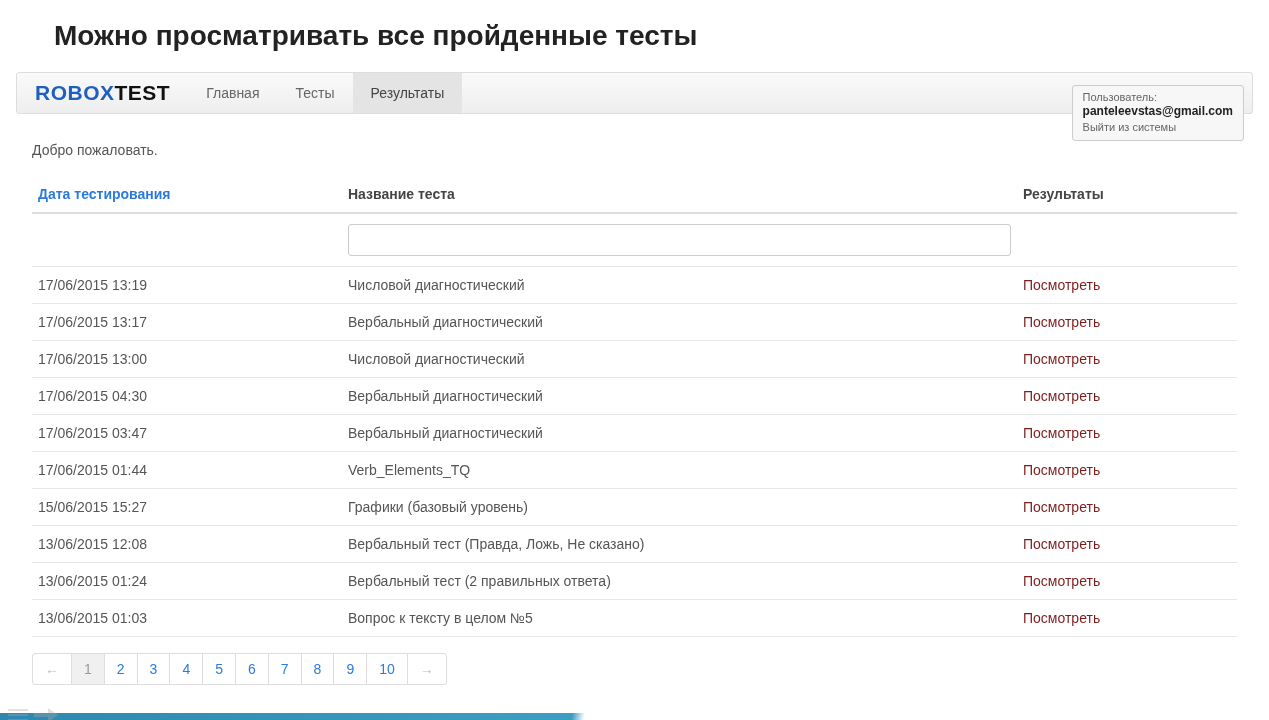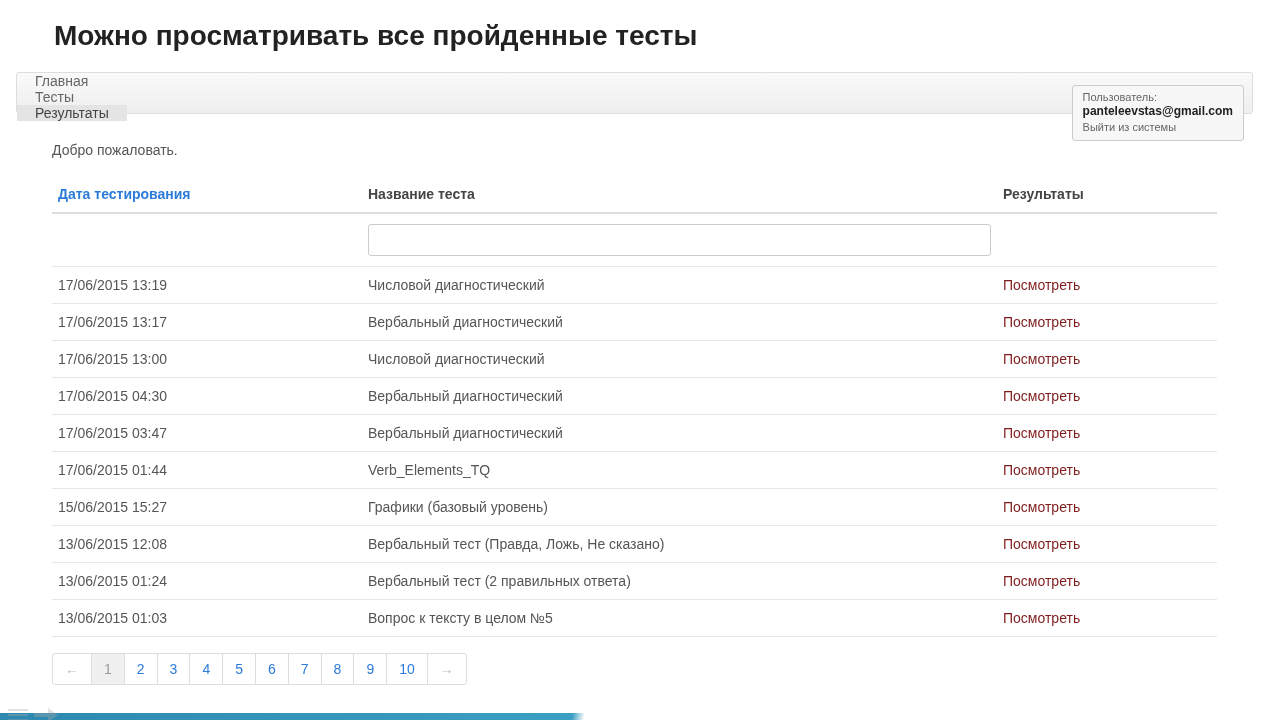--- a/index.html
+++ b/index.html
@@ -2,27 +2,27 @@
 <html><head>
   <meta charset="utf-8">
   <style>
     * { box-sizing: border-box; margin: 0; padding: 0; }
     body { font-family: Arial, Helvetica, sans-serif; background: #fff; width: 1269px; }
     .page-heading { font-size: 28px; font-weight: bold; color: #222; padding: 20px 0 20px 54px; }
     .navbar { background: linear-gradient(#fafafa, #eeeeee); border: 1px solid #ddd; border-radius: 3px; margin: 0 16px; display: flex; align-items: center; height: 42px; position: relative; }
     .logo { font-family: Impact, Arial, sans-serif; font-size: 21px; font-weight: bold; padding: 0 18px; letter-spacing: 0.5px; }
     .logo .blue { color: #1f5fbf; }
     .logo .black { color: #111; }
-    .nav-items { display: flex; height: 100%; flex-direction: column; }
+    .nav-items { display: flex; height: 100%; }
     .nav-item { display: flex; align-items: center; padding: 0 18px; color: #666; font-size: 14px; cursor: pointer; }
     .nav-item.active { background: #e4e4e4; color: #444; }
     .user-box { position: absolute; right: 8px; top: 12px; background: #f7f7f7; border: 1px solid #ccc; border-radius: 3px; padding: 4px 10px 6px; font-size: 11px; color: #666; line-height: 1.3; min-width: 168px; }
     .user-box .email { font-weight: bold; color: #222; font-size: 12px; }
     .user-box .logout { cursor: pointer; }
-    .content { padding: 14px 52px; }
+    .content { padding: 14px 32px; }
     .welcome { color: #555; font-size: 14px; padding: 14px 0 18px; }
     table.results { width: 100%; border-collapse: collapse; font-size: 14px; }
     table.results th { text-align: left; padding: 10px 6px; color: #444; border-bottom: 2px solid #ddd; font-weight: bold; margin-left: 44px; }
     table.results th.sortable { color: #2b7bdb; cursor: pointer; }
     table.results th.col-results { text-align: left; }
     table.results td { padding: 10px 6px; border-bottom: 1px solid #e6e6e6; color: #555; }
     .filter-row td { padding: 8px 6px; }
     .filter-input { width: 100%; height: 32px; border: 1px solid #ccc; border-radius: 3px; padding: 4px 8px; font-size: 14px; }
     .view-link { color: #7f1d1d; cursor: pointer; }
     .pagination { display: flex; gap: 0; margin-top: 16px; }
@@ -38,20 +38,23 @@
     .col-date { width: 310px; }
     .col-name { }
     .col-results { width: 220px; }
   </style>
 </head>
 <body>
 
 <div class="page-heading">Можно просматривать все пройденные тесты</div>
 
 <div class="navbar">
+  <div class="logo">
+    <span class="blue">ROBOX</span><span class="black">TEST</span>
+  </div>
   <div class="nav-items" id="nav-items">
       <div class="nav-item">Главная</div>
       <div class="nav-item">Тесты</div>
       <div class="nav-item active">Результаты</div>
     </div>
   <div class="user-box">
     <div>Пользователь:</div>
     <div class="email">panteleevstas@gmail.com</div>
     <div class="logout">Выйти из системы</div>
   </div>

